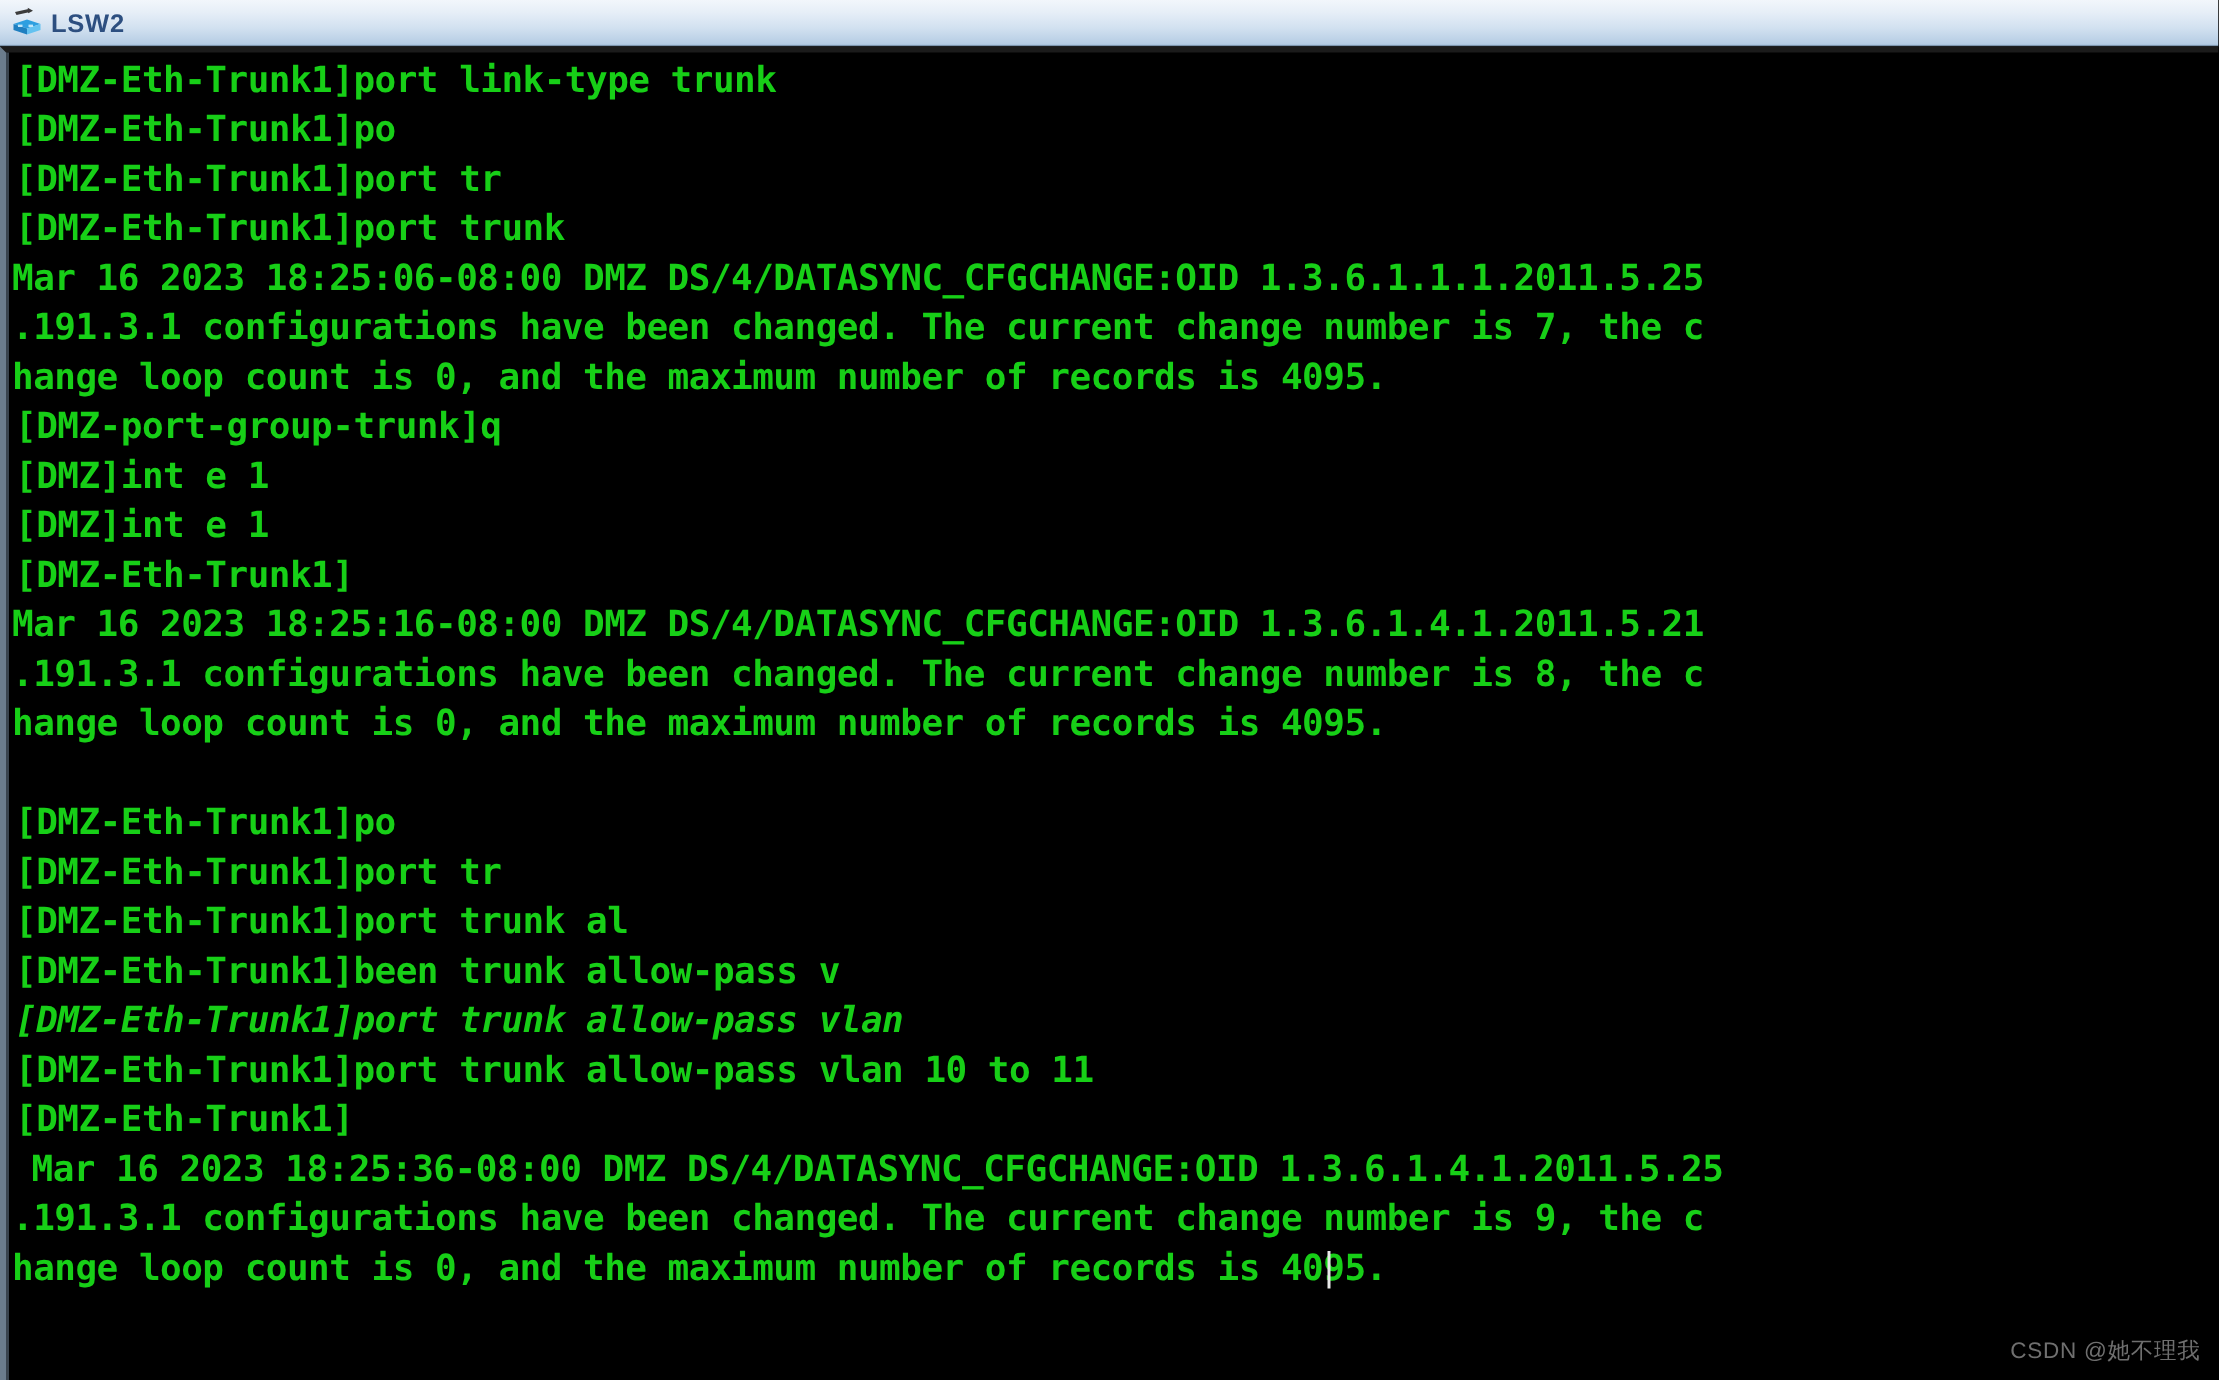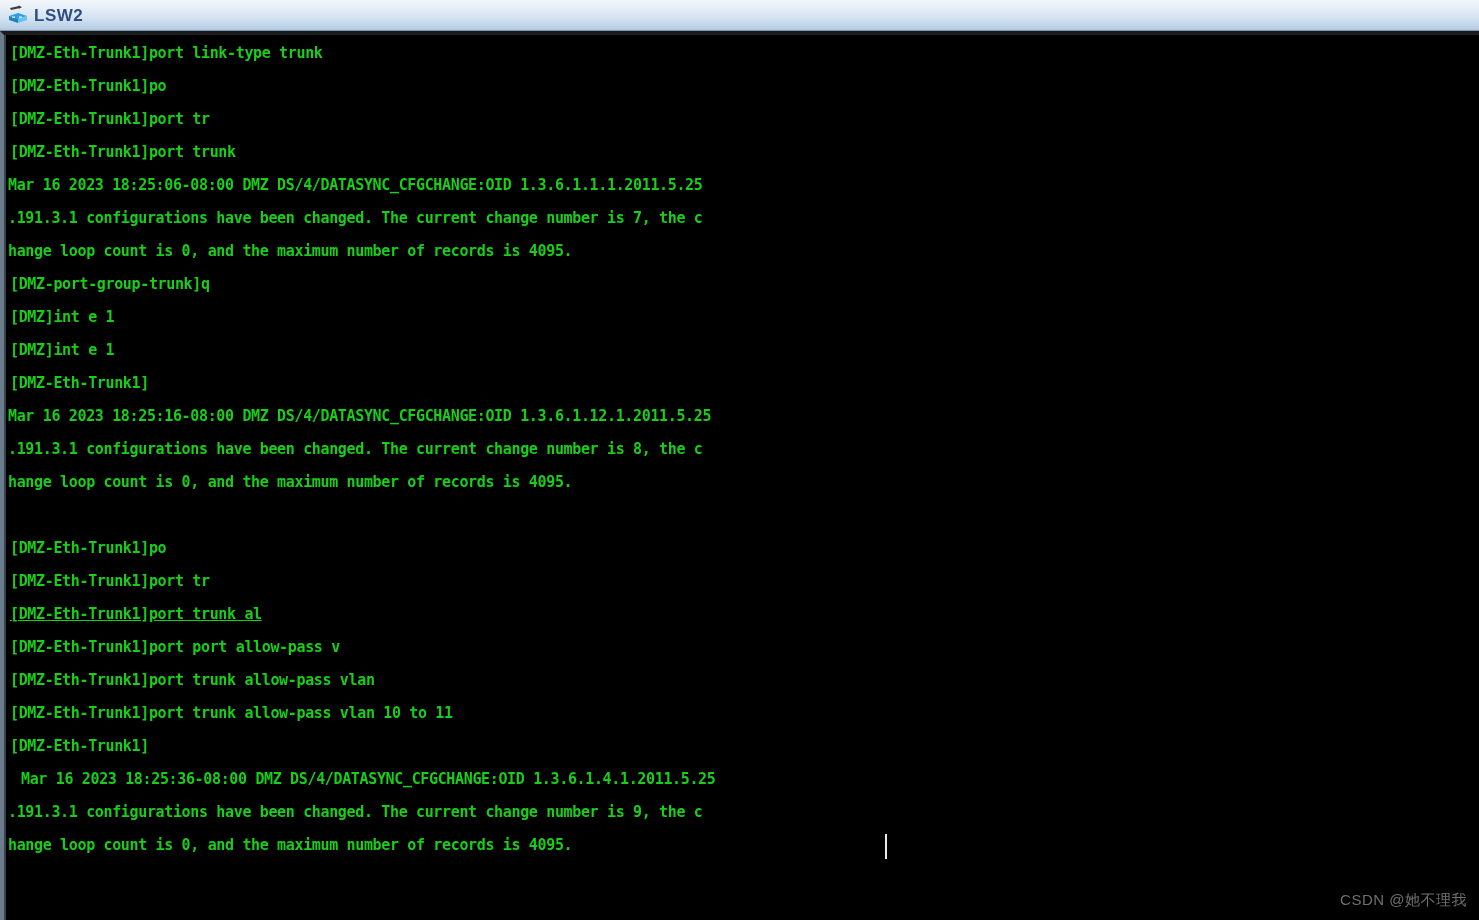--- a/index.html
+++ b/index.html
@@ -90,21 +90,21 @@
     width: 1475px;
     height: 885px;
     overflow: hidden;
   }
 
   
   .line {
     position: absolute;
     white-space: pre;
     font-family: "DejaVu Sans Mono", monospace;
-    font-size: 15px;
+    font-size: 24px;
     font-weight: bold;
     color: #17cf17;
     letter-spacing: -0.35px;
     line-height: 33px;
     height: 33px;
   }
   .line.prompt { left: 6px; }
   .line.log    { left: 4px; }
 
   #cursor {
@@ -155,29 +155,29 @@
         <div class="line prompt" style="top: 35px;">[DMZ-Eth-Trunk1]po</div>
         <div class="line prompt" style="top: 68px;">[DMZ-Eth-Trunk1]port tr</div>
         <div class="line prompt" style="top: 101px;">[DMZ-Eth-Trunk1]port trunk</div>
         <div class="line log" style="top: 134px;">Mar 16 2023 18:25:06-08:00 DMZ DS/4/DATASYNC_CFGCHANGE:OID 1.3.6.1.1.1.2011.5.25</div>
         <div class="line log" style="top: 167px;">.191.3.1 configurations have been changed. The current change number is 7, the c</div>
         <div class="line log" style="top: 200px;">hange loop count is 0, and the maximum number of records is 4095.</div>
         <div class="line prompt" style="top: 233px;">[DMZ-port-group-trunk]q</div>
         <div class="line prompt" style="top: 266px;">[DMZ]int e 1</div>
         <div class="line prompt" style="top: 299px;">[DMZ]int e 1</div>
         <div class="line prompt" style="top: 332px;">[DMZ-Eth-Trunk1]</div>
-        <div class="line log" style="top: 365px;">Mar 16 2023 18:25:16-08:00 DMZ DS/4/DATASYNC_CFGCHANGE:OID 1.3.6.1.12.1.2011.5.25</div>
+        <div class="line log" style="top: 365px;">Mar 16 2023 18:25:16-08:00 DMZ DS/4/DATASYNC_CFGCHANGE:OID 1.3.6.1.4.1.2011.5.21</div>
         <div class="line log" style="top: 398px;">.191.3.1 configurations have been changed. The current change number is 8, the c</div>
         <div class="line log" style="top: 431px;">hange loop count is 0, and the maximum number of records is 4095.</div>
         <div class="line prompt" style="top: 464px;"></div>
         <div class="line prompt" style="top: 497px;">[DMZ-Eth-Trunk1]po</div>
         <div class="line prompt" style="top: 530px;">[DMZ-Eth-Trunk1]port tr</div>
-        <div class="line prompt" style="top: 563px; text-decoration: underline;">[DMZ-Eth-Trunk1]port trunk al</div>
-        <div class="line prompt" style="top: 596px;">[DMZ-Eth-Trunk1]port port allow-pass v</div>
-        <div class="line prompt" style="top: 629px;">[DMZ-Eth-Trunk1]port trunk allow-pass vlan</div>
+        <div class="line prompt" style="top: 563px;">[DMZ-Eth-Trunk1]port trunk al</div>
+        <div class="line prompt" style="top: 596px;">[DMZ-Eth-Trunk1]been trunk allow-pass v</div>
+        <div class="line prompt" style="top: 629px; font-style: italic;">[DMZ-Eth-Trunk1]port trunk allow-pass vlan</div>
         <div class="line prompt" style="top: 662px;">[DMZ-Eth-Trunk1]port trunk allow-pass vlan 10 to 11</div>
         <div class="line prompt" style="top: 695px;">[DMZ-Eth-Trunk1]</div>
         <div class="line log" style="top: 728px; margin-left: 13px;">Mar 16 2023 18:25:36-08:00 DMZ DS/4/DATASYNC_CFGCHANGE:OID 1.3.6.1.4.1.2011.5.25</div>
         <div class="line log" style="top: 761px;">.191.3.1 configurations have been changed. The current change number is 9, the c</div>
         <div class="line log" style="top: 794px;">hange loop count is 0, and the maximum number of records is 4095.</div>
         <div id="cursor" style="background: rgb(232, 232, 232); left: 881.317px; top: 799px;"></div>
       </div>
   </div>
 
   <div id="watermark">CSDN @她不理我</div>

